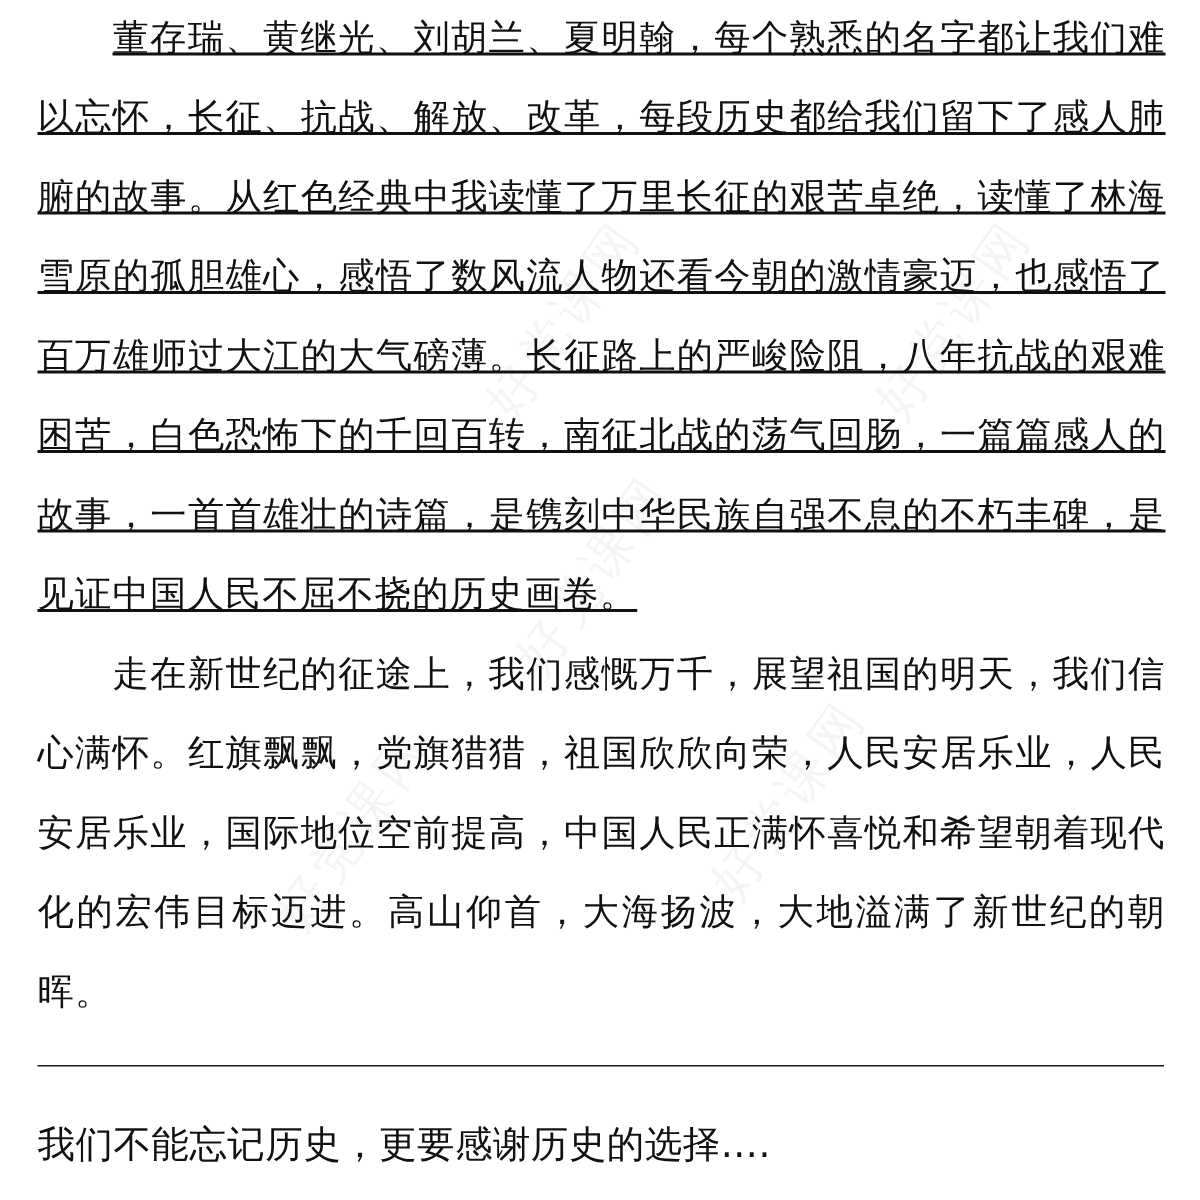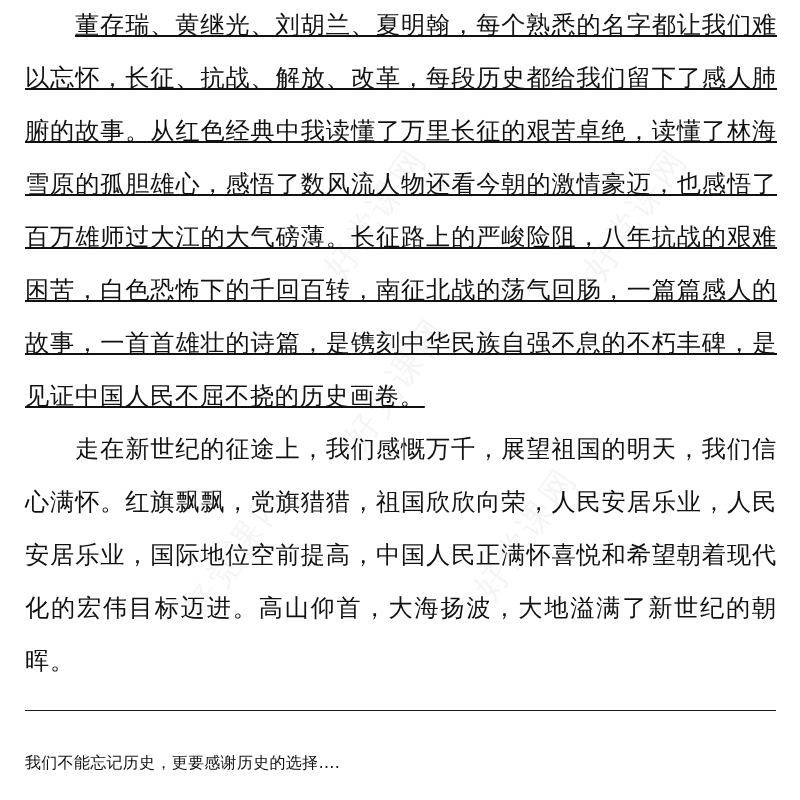--- a/index.html
+++ b/index.html
@@ -44,21 +44,21 @@
     left: 25px;
     top: 710px;
     width: 751px;
     height: 0;
     border-top: 1.5px solid #1a1a1a;
   }
   .footer-line {
     position: absolute;
     left: 25px;
     top: 748px;
-    font-size: 16px;
+    font-size: 25px;
     line-height: 30px;
     letter-spacing: 0.3px;
     color: #111111;
     white-space: nowrap;
   }
   .watermark {
     position: absolute;
     font-size: 34px;
     color: rgba(0,0,0,0.045);
     transform: rotate(-55deg);

